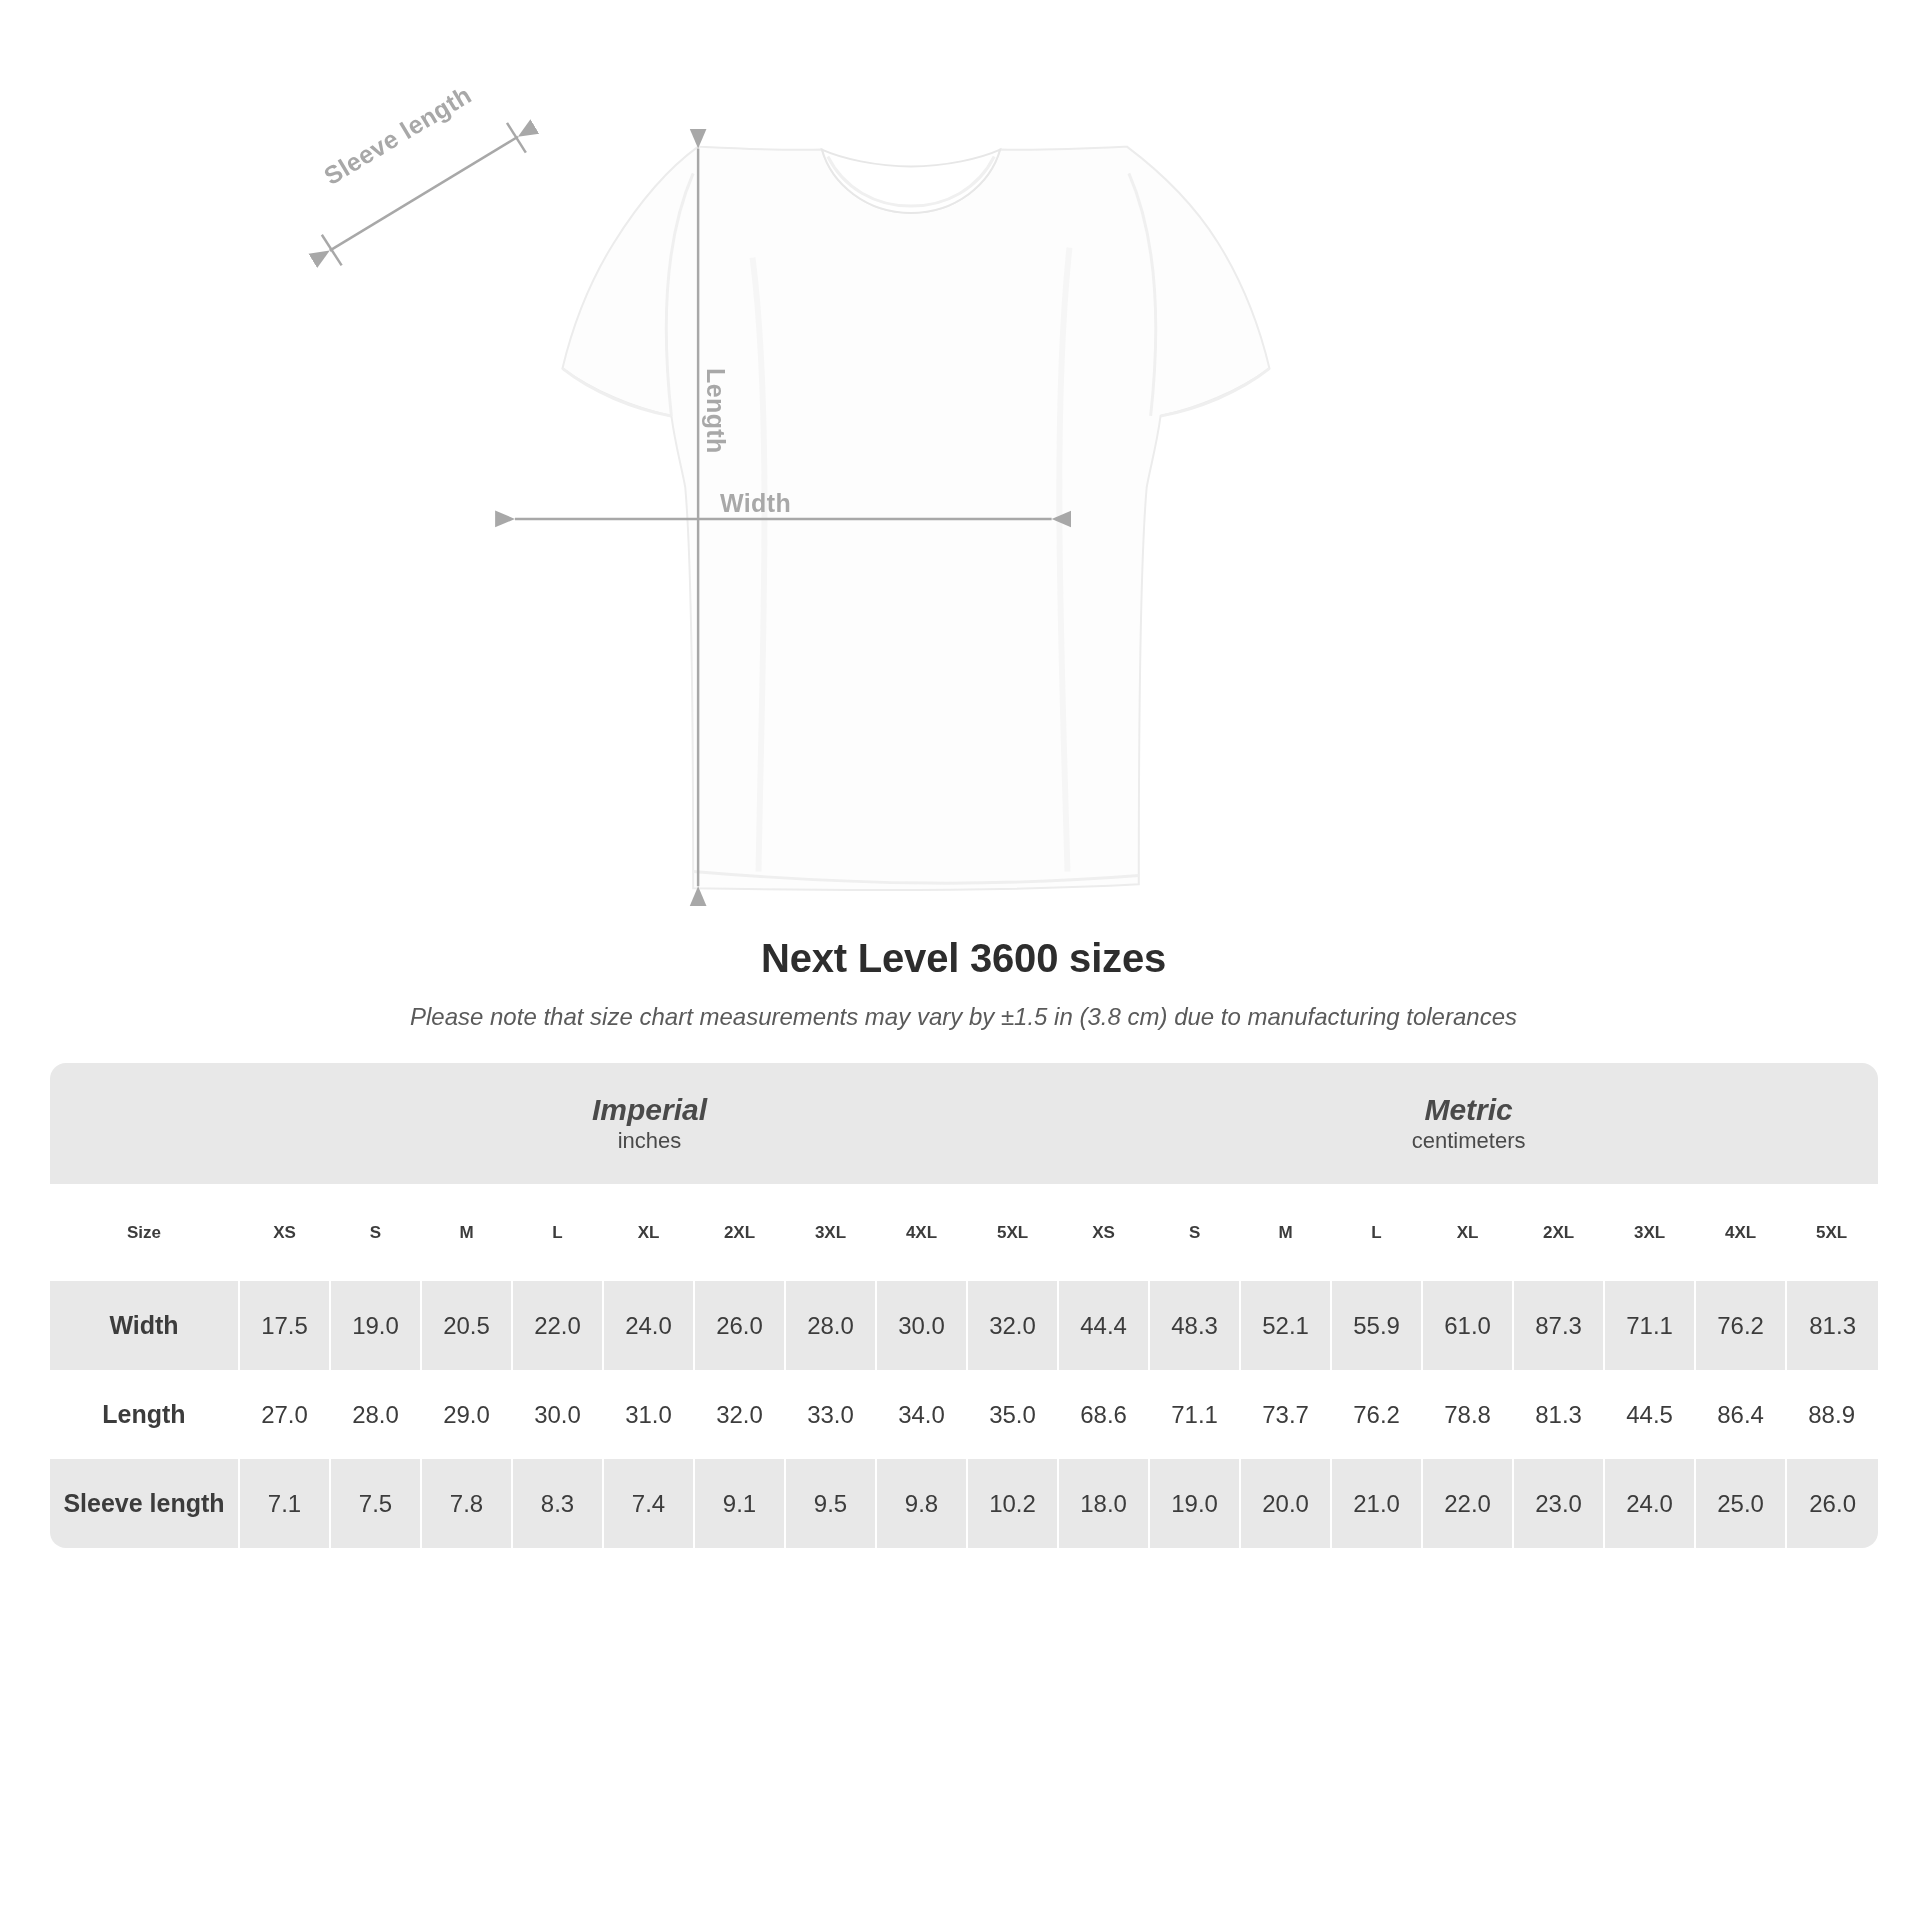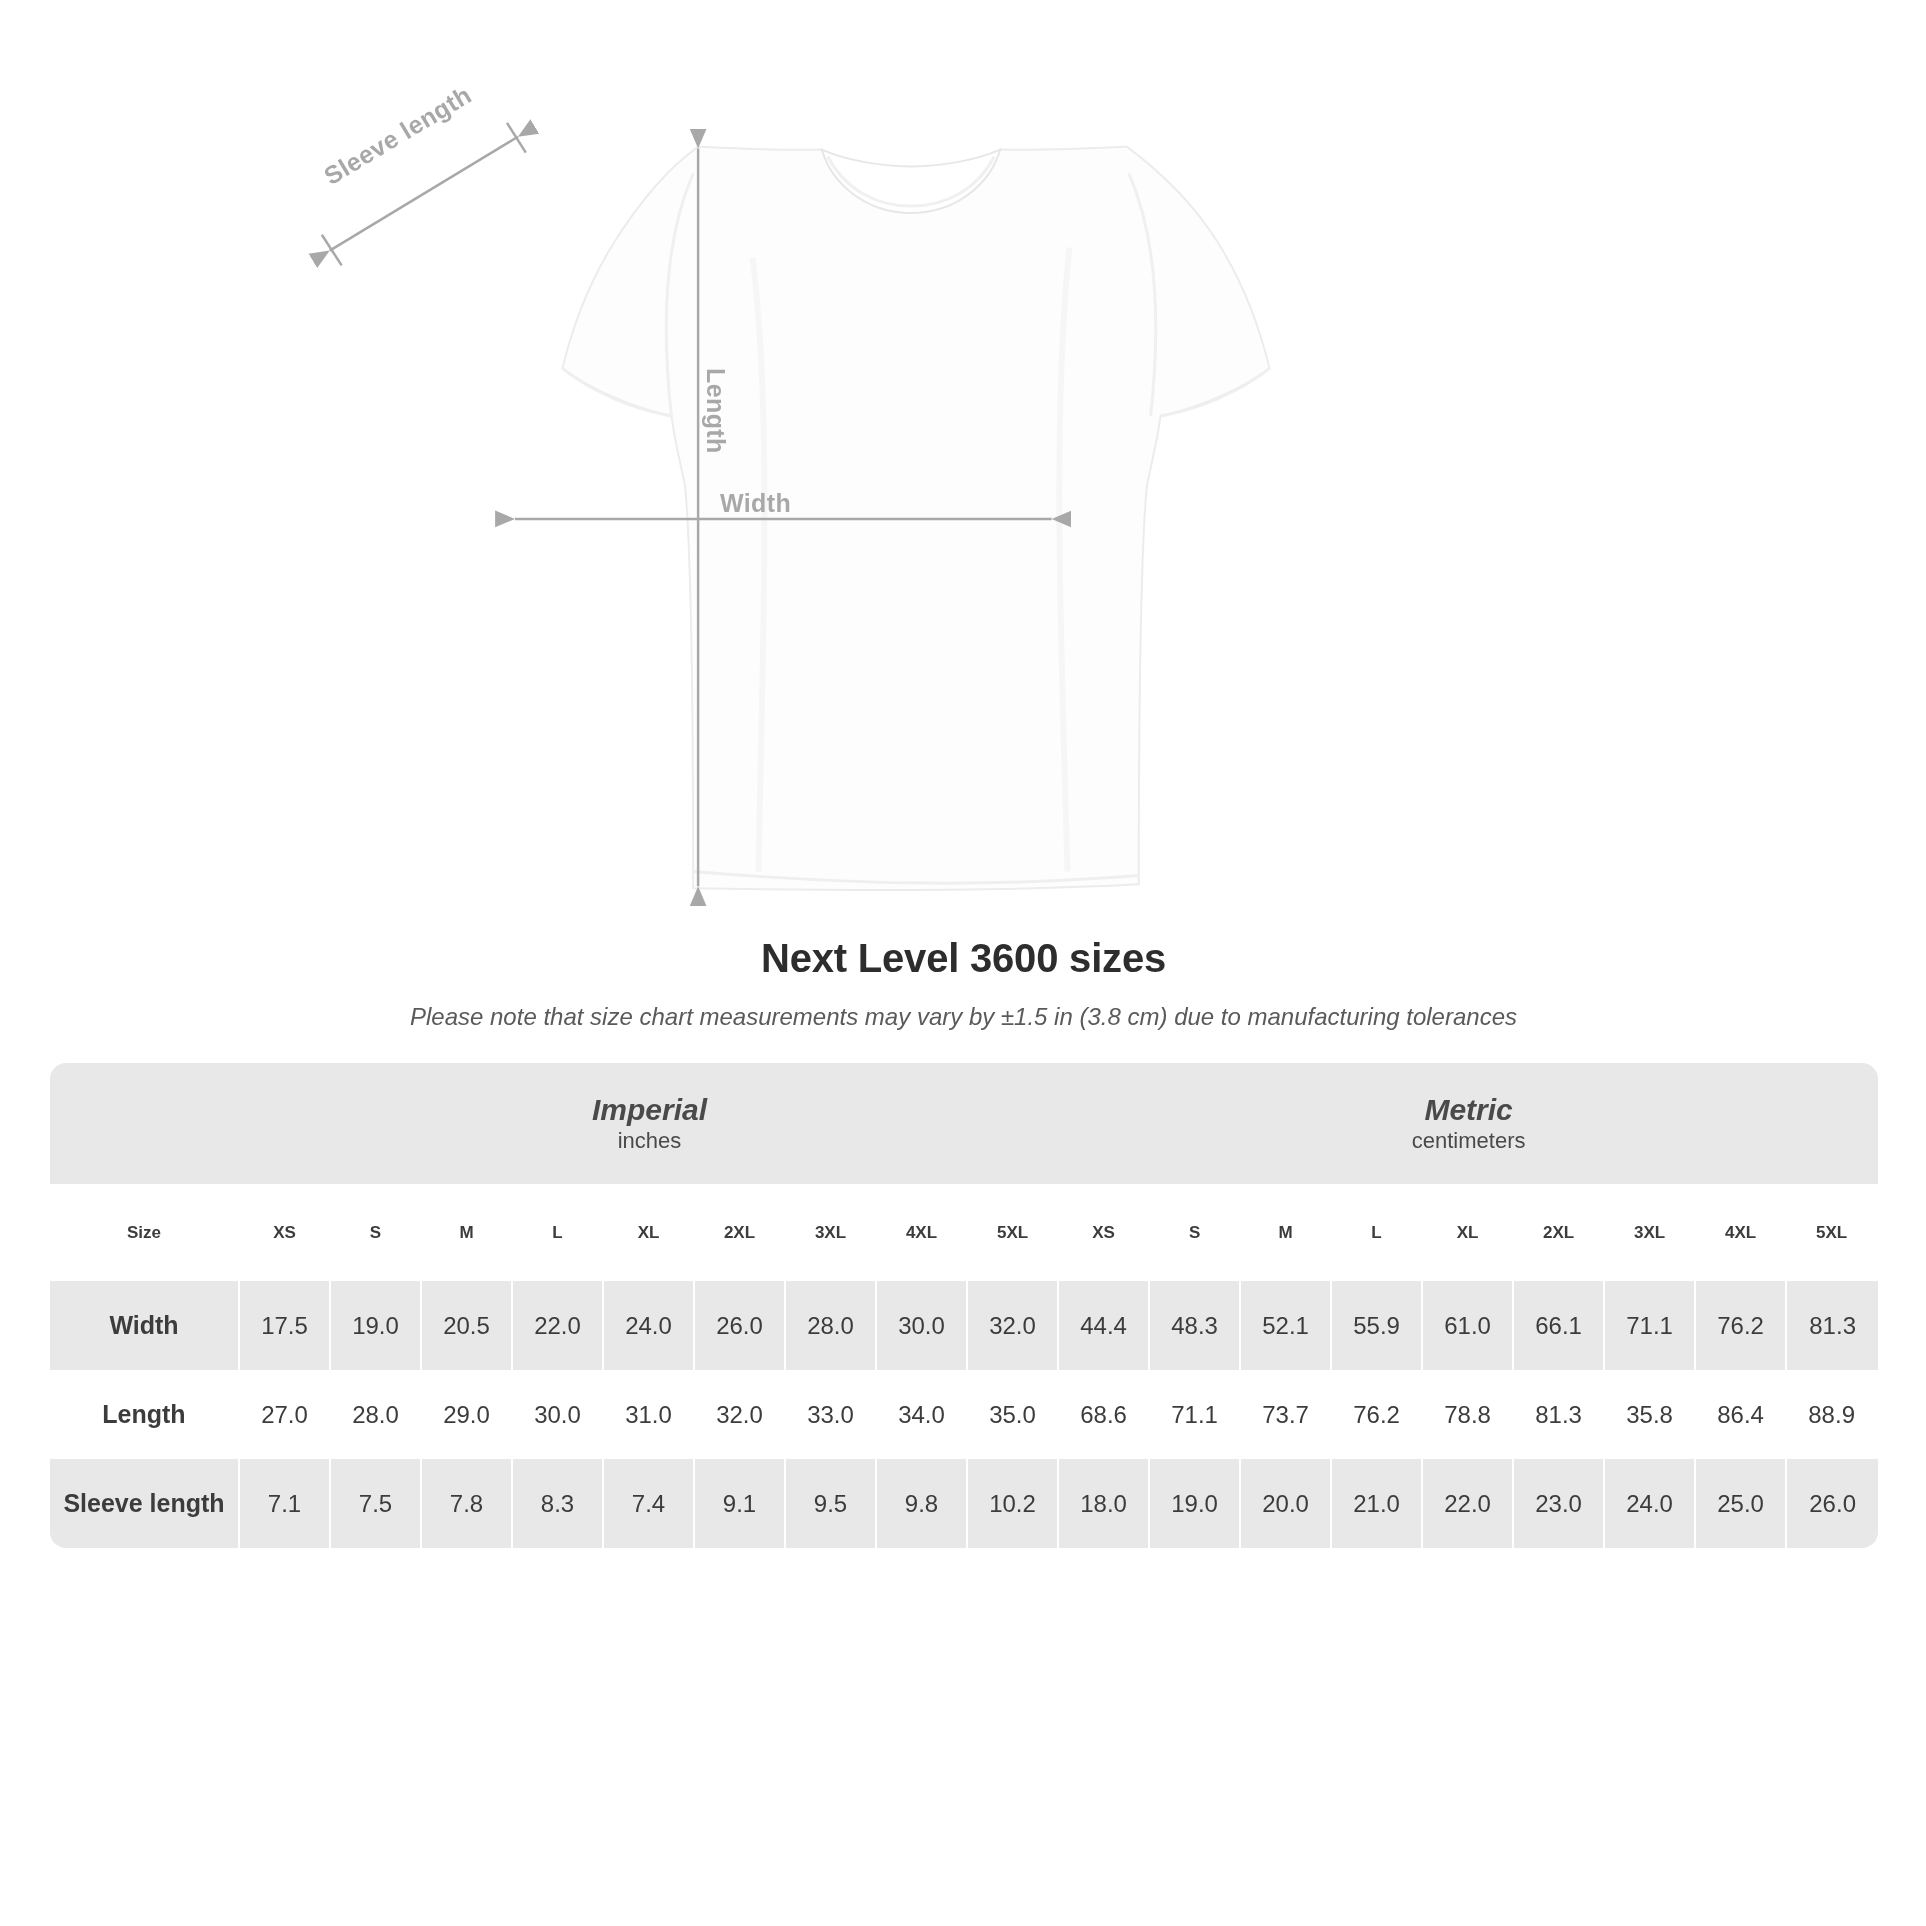--- a/index.html
+++ b/index.html
@@ -267,21 +267,21 @@
           <td>24.0</td>
           <td>26.0</td>
           <td>28.0</td>
           <td>30.0</td>
           <td>32.0</td>
           <td>44.4</td>
           <td>48.3</td>
           <td>52.1</td>
           <td>55.9</td>
           <td>61.0</td>
-          <td>66.1</td>
+          <td>87.3</td>
           <td>71.1</td>
           <td>76.2</td>
           <td>81.3</td>
         </tr>
 
         <tr class="data-row">
           <td class="rowlabel">Length</td>
           <td>27.0</td>
           <td>28.0</td>
           <td>29.0</td>
@@ -290,21 +290,21 @@
           <td>32.0</td>
           <td>33.0</td>
           <td>34.0</td>
           <td>35.0</td>
           <td>68.6</td>
           <td>71.1</td>
           <td>73.7</td>
           <td>76.2</td>
           <td>78.8</td>
           <td>81.3</td>
-          <td>35.8</td>
+          <td>44.5</td>
           <td>86.4</td>
           <td>88.9</td>
         </tr>
 
         <tr class="data-row shade last">
           <td class="rowlabel">Sleeve length</td>
           <td>7.1</td>
           <td>7.5</td>
           <td>7.8</td>
           <td>8.3</td>

